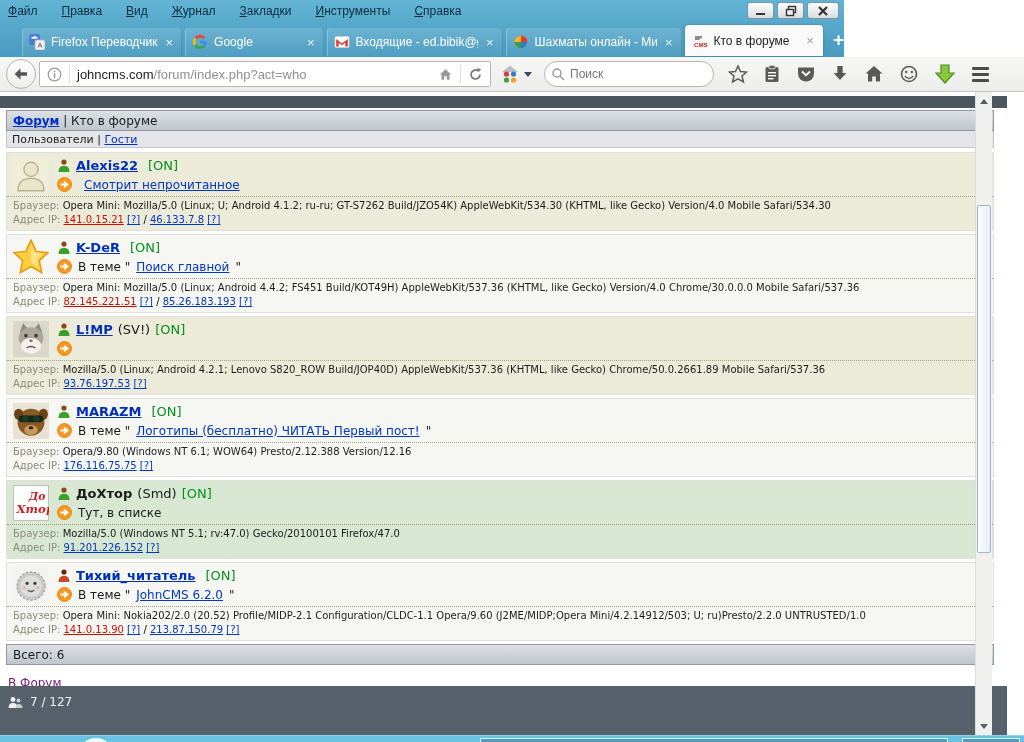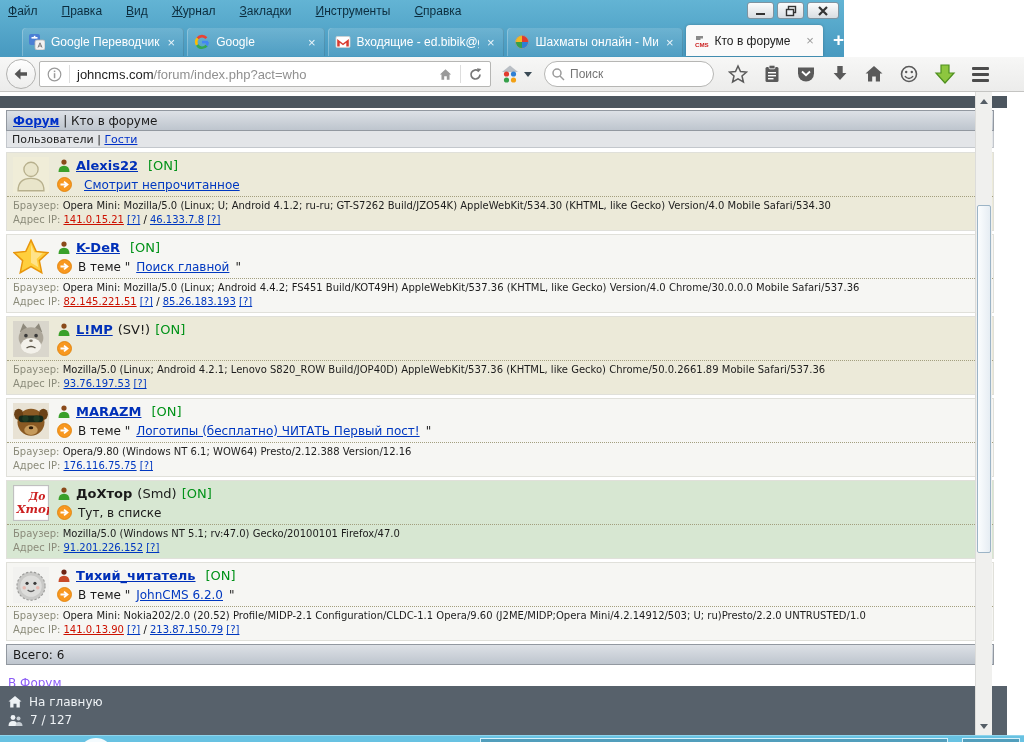--- a/index.html
+++ b/index.html
@@ -84,21 +84,21 @@
   .lbl { color:#8b8b7a; }
   .val { color:#1c1c1c; }
   .ip-link { color:#0038c0; text-decoration:underline; }
   .ip-link.red { color:#cc1100; }
   .q-link { color:#0038c0; text-decoration:underline; }
 
   .totalbar { height:21px; background:linear-gradient(#dde1e6,#bec5ce); border:1px solid #9298a0;
               display:flex; align-items:center; padding:0 6px; font-size:12px; color:#1a1a1a;
               font-family:"DejaVu Sans",sans-serif; margin-top:1px; }
   .backlink-row { padding:11px 2px; font-size:12px; font-family:"DejaVu Sans",sans-serif; }
-  .backlink-row a { color:#8b5cf6; text-decoration:underline; }
+  .backlink-row a { color:#701a75; text-decoration:underline; }
 
   .site-footer { position:absolute; bottom:0; left:0; width:1007px; height:49px; background:#57616b;
                  padding:7px 0 0 8px; color:#eef2f5; font-size:12px; font-family:"DejaVu Sans",sans-serif; }
   .f-row { display:flex; align-items:center; gap:7px; height:18px; }
 
   
   .sb { position:absolute; top:0; right:0; width:17px; height:643px; background:#f0f0ee; border-left:1px solid #dcdcda; }
   .sb-btn { position:absolute; left:0; width:16px; height:16px; display:flex; align-items:center; justify-content:center; }
   .sb-up { top:1px; } .sb-down { bottom:1px; }
   .tri-up { width:0; height:0; border-left:4px solid transparent; border-right:4px solid transparent; border-bottom:5px solid #555e66; }
@@ -145,21 +145,21 @@
 
   <div class="tabbar">
     <div class="tab inactive">
       <svg class="favicon" viewBox="0 0 16 16">
           <rect x="0" y="0" width="11" height="11" rx="2" fill="#4a7fd4"></rect>
           <rect x="6" y="6" width="10" height="10" rx="2" fill="#f2f2f2" stroke="#b5b5b5" stroke-width="0.8"></rect>
           <rect x="2.5" y="3" width="6" height="1.6" fill="#fff"></rect>
           <rect x="4.8" y="1.8" width="1.6" height="2.4" fill="#fff"></rect>
           <path d="M9 13.5 L11 8.8 L13 13.5 M9.8 12 H12.2" stroke="#7a7a7a" stroke-width="1" fill="none"></path>
         </svg>
-      <span class="t-title">Google Переводчик</span>
+      <span class="t-title">Firefox Переводчик</span>
       <span class="t-close">×</span>
     </div>
     <div class="tab inactive">
       <svg class="favicon" viewBox="0 0 16 16">
           <path d="M3.6 4.4 A5.6 5.6 0 0 1 12.4 4.2" stroke="#ea4335" stroke-width="2.6" fill="none"></path>
           <path d="M3.2 11 A5.6 5.6 0 0 1 3.6 4.4" stroke="#fbbc05" stroke-width="2.6" fill="none"></path>
           <path d="M12.6 11.4 A5.6 5.6 0 0 1 3.2 11" stroke="#34a853" stroke-width="2.6" fill="none"></path>
           <path d="M13.6 8 A5.6 5.6 0 0 1 12.6 11.4" stroke="#4285f4" stroke-width="2.6" fill="none"></path>
           <rect x="8" y="6.8" width="6" height="2.6" fill="#4285f4"></rect>
         </svg>
@@ -518,26 +518,20 @@
     </div>
 
     <div class="totalbar">
         <span>Всего: 6</span>
       </div>
     <div class="backlink-row"><a>В Форум</a></div>
   </div>
 
   <div class="site-footer">
     <div class="f-row">
-      <svg width="14" height="14" viewBox="0 0 14 14">
-          <path d="M7 1 L13.5 6.5 H11.8 V12.5 H8.5 V8.8 H5.5 V12.5 H2.2 V6.5 H0.5 Z" fill="#eef2f5"></path>
-        </svg>
-      <span>На главную</span>
-    </div>
-    <div class="f-row">
       <svg width="15" height="13" viewBox="0 0 15 13">
           <circle cx="5" cy="3.5" r="2.4" fill="#eef2f5"></circle>
           <path d="M0.5 12 Q0.5 7 5 7 Q9.5 7 9.5 12 Z" fill="#eef2f5"></path>
           <circle cx="10.5" cy="4.5" r="2" fill="#c6cdd3"></circle>
           <path d="M7.5 12 Q8 8 10.5 8 Q14.5 8 14.5 12 Z" fill="#c6cdd3"></path>
         </svg>
       <span>7 / 127</span>
     </div>
   </div>
 

